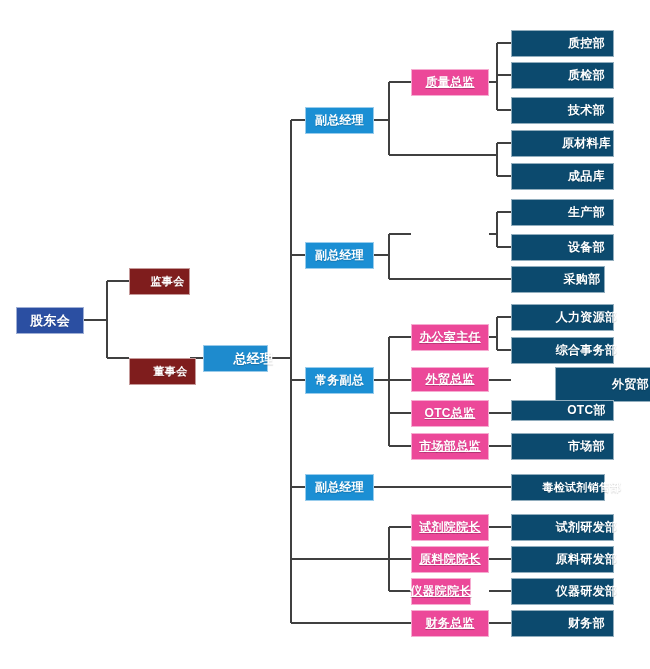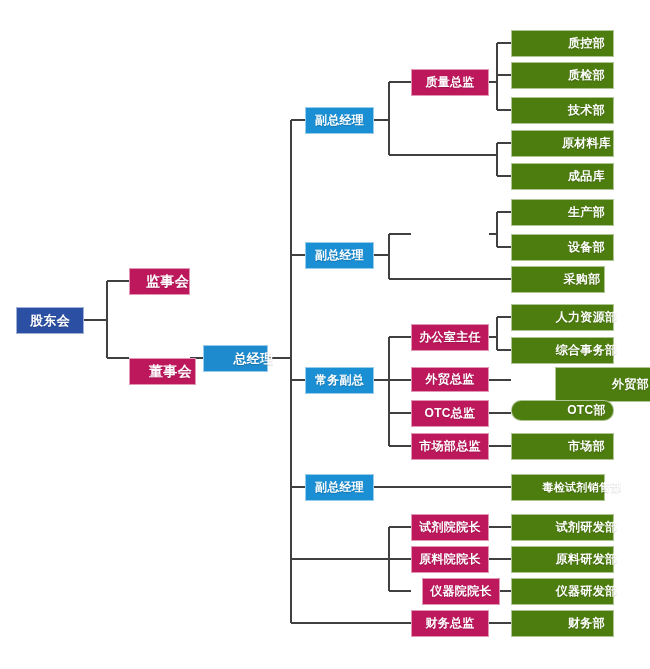--- a/index.html
+++ b/index.html
@@ -35,39 +35,40 @@
     white-space: nowrap;
     text-shadow: 0 1px 1px rgba(0,0,0,0.18);
     border: 1px solid rgba(255,255,255,0.55);
     z-index: 2;
   }
   .lvl-root {
     background: #2b4fa2;
     font-size: 13px;
   }
   .lvl-board {
-    background: #be185d;
-    font-size: 14px;
+    background: #7f1d1d;
+    font-size: 11px;
     padding-left: 16px;
   }
   .lvl-gm {
     background: #1e8bce;
     font-size: 13px;
     padding-left: 36px;
   }
   .lvl-vp {
     background: #1b8fd4;
     font-size: 12px;
   }
   .lvl-dir {
-    background: #be185d;
+    background: #ec4899;
     font-size: 12px;
+    text-decoration: underline;
   }
   .lvl-dept {
-    background: #4d7c0f;
+    background: #0c4a6e;
     font-size: 12px;
     font-weight: bold;
     padding-left: 48px;
   }
   .lvl-dept.small {
     font-size: 11px;
   }
 </style>
 </head>
 <body>
@@ -180,21 +181,21 @@
   <div class="node lvl-dir" style="left:411px; top:367px; width:78px; height:25px;">外贸总监</div>
 
   <div class="node lvl-dir" style="left:411px; top:400px; width:78px; height:27px;">OTC总监</div>
 
   <div class="node lvl-dir" style="left:411px; top:433px; width:78px; height:27px;">市场部总监</div>
 
   <div class="node lvl-dir" style="left:411px; top:514px; width:78px; height:27px;">试剂院院长</div>
 
   <div class="node lvl-dir" style="left:411px; top:546px; width:78px; height:27px;">原料院院长</div>
 
-  <div class="node lvl-dir" style="left:422px; top:578px; width:78px; height:27px;">仪器院院长</div>
+  <div class="node lvl-dir" style="left:411px; top:578px; width:60px; height:27px;">仪器院院长</div>
 
   <div class="node lvl-dir" style="left:411px; top:610px; width:78px; height:27px;">财务总监</div>
 
   <div class="node lvl-dept" style="left:511px; top:30px; width:103px; height:27px;">质控部</div>
 
   <div class="node lvl-dept" style="left:511px; top:62px; width:103px; height:27px;">质检部</div>
 
   <div class="node lvl-dept" style="left:511px; top:97px; width:103px; height:27px;">技术部</div>
 
   <div class="node lvl-dept" style="left:511px; top:130px; width:103px; height:27px;">原材料库</div>
@@ -206,21 +207,21 @@
   <div class="node lvl-dept" style="left:511px; top:234px; width:103px; height:27px;">设备部</div>
 
   <div class="node lvl-dept" style="left:511px; top:266px; width:94px; height:27px;">采购部</div>
 
   <div class="node lvl-dept" style="left:511px; top:304px; width:103px; height:27px;">人力资源部</div>
 
   <div class="node lvl-dept" style="left:511px; top:337px; width:103px; height:27px;">综合事务部</div>
 
   <div class="node lvl-dept" style="left:511px; top:367px; width:103px; height:35px;margin-left:44px;">外贸部</div>
 
-  <div class="node lvl-dept" style="left:511px; top:400px; width:103px; height:21px;border-radius:10px;">OTC部</div>
+  <div class="node lvl-dept" style="left:511px; top:400px; width:103px; height:21px;">OTC部</div>
 
   <div class="node lvl-dept" style="left:511px; top:433px; width:103px; height:27px;">市场部</div>
 
   <div class="node lvl-dept small" style="left:511px; top:474px; width:94px; height:27px;">毒检试剂销售部</div>
 
   <div class="node lvl-dept" style="left:511px; top:514px; width:103px; height:27px;">试剂研发部</div>
 
   <div class="node lvl-dept" style="left:511px; top:546px; width:103px; height:27px;">原料研发部</div>
 
   <div class="node lvl-dept" style="left:511px; top:578px; width:103px; height:27px;">仪器研发部</div>

